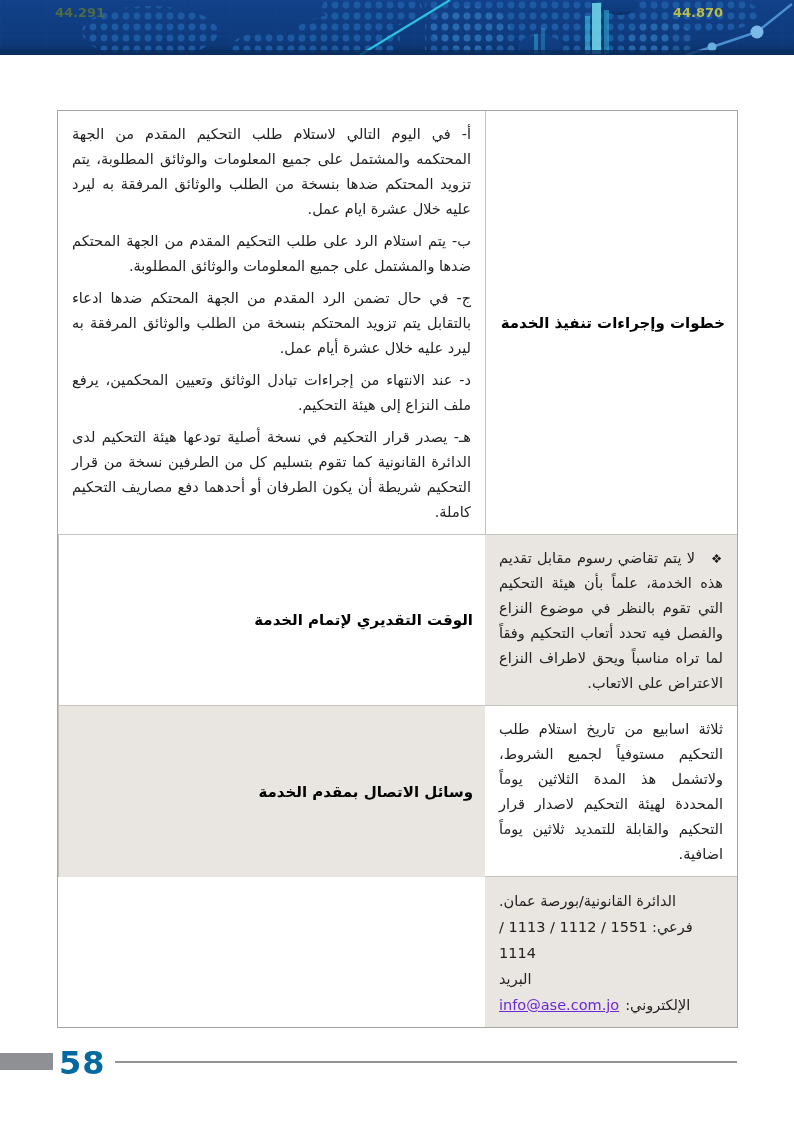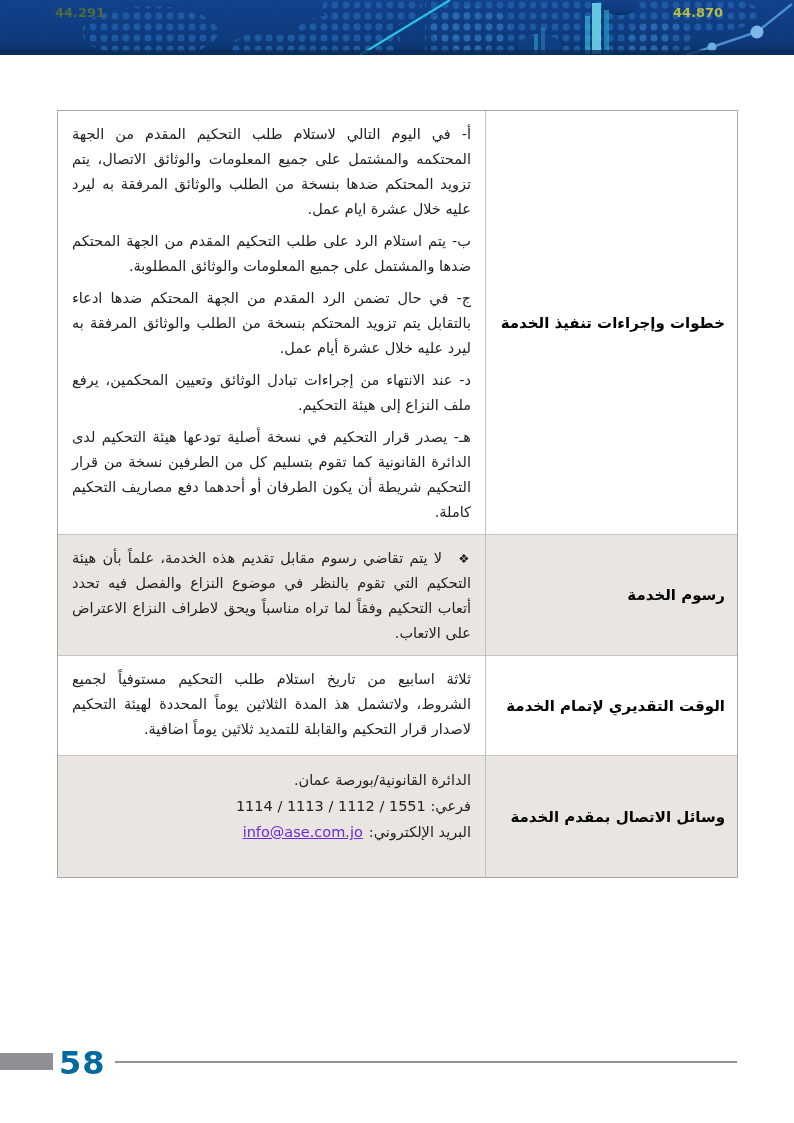--- a/index.html
+++ b/index.html
@@ -40,21 +40,21 @@
   }
   .content-cell p { margin-bottom:7px; }
   .content-cell p:last-child { margin-bottom:0; }
   .rb { border-bottom:1px solid #c6c4c0; }
   .shaded { background:#e9e6e2; }
   .h1 { min-height:396px; }
   .h2 { min-height:104px; }
   .h3 { min-height:100px; }
   .h4 { min-height:121px; }
   .bullet { font-size:12.5px; margin-left:16px; color:#1a1a1a; }
-  .contact-content { text-align:right; line-height:26px; }
+  .contact-content { text-align:left; line-height:26px; }
   .email-link { color:#6d28d9; text-decoration:underline; cursor:pointer; }
   .email-label { margin-left:6px;margin-top:17px; }
 
   
   .footer-block { position:absolute; left:0; top:1053px; width:53px; height:17px; background:#8f9094; }
   .page-number { position:absolute; left:59px; top:1044px; font-size:32px; font-weight:700; color:#0369a1; letter-spacing:1px; }
   .footer-line { position:absolute; left:115px; top:1061px; width:622px; height:1.5px; background:#919191; }
 </style>
 </head>
 <body>
@@ -116,30 +116,27 @@
       <rect y="50" width="794" height="5" fill="#0a2e5e" opacity="0.8"></rect>
     </svg>
   </div>
 
   <div class="doc-table">
 
     <div class="cell label-cell rb h1">
       <span>خطوات وإجراءات تنفيذ الخدمة</span>
     </div>
     <div class="cell content-cell rb h1">
-      <p>أ- في اليوم التالي لاستلام طلب التحكيم المقدم من الجهة المحتكمه والمشتمل على جميع المعلومات والوثائق الاتصال، يتم تزويد المحتكم ضدها بنسخة من الطلب والوثائق المرفقة به ليرد عليه خلال عشرة ايام عمل.</p>
+      <p>أ- في اليوم التالي لاستلام طلب التحكيم المقدم من الجهة المحتكمه والمشتمل على جميع المعلومات والوثائق المطلوبة، يتم تزويد المحتكم ضدها بنسخة من الطلب والوثائق المرفقة به ليرد عليه خلال عشرة ايام عمل.</p>
       <p>ب- يتم استلام الرد على طلب التحكيم المقدم من الجهة المحتكم ضدها والمشتمل على جميع المعلومات والوثائق المطلوبة.</p>
       <p>ج- في حال تضمن الرد المقدم من الجهة المحتكم ضدها ادعاء بالتقابل يتم تزويد المحتكم بنسخة من الطلب والوثائق المرفقة به ليرد عليه خلال عشرة أيام عمل.</p>
       <p>د- عند الانتهاء من إجراءات تبادل الوثائق وتعيين المحكمين، يرفع ملف النزاع إلى هيئة التحكيم.</p>
       <p>هـ- يصدر قرار التحكيم في نسخة أصلية تودعها هيئة التحكيم لدى الدائرة القانونية كما تقوم بتسليم كل من الطرفين نسخة من قرار التحكيم شريطة أن يكون الطرفان أو أحدهما دفع مصاريف التحكيم كاملة.</p>
     </div>
 
-    <div class="cell label-cell rb shaded h2">
-      <span>رسوم الخدمة</span>
-    </div>
     <div class="cell content-cell rb shaded h2">
       <p><span class="bullet">❖</span><span>لا يتم تقاضي رسوم مقابل تقديم هذه الخدمة، علماً بأن هيئة التحكيم التي تقوم بالنظر في موضوع النزاع والفصل فيه تحدد أتعاب التحكيم وفقاً لما تراه مناسباً ويحق لاطراف النزاع الاعتراض على الاتعاب.</span></p>
     </div>
 
     <div class="cell label-cell rb h3">
       <span>الوقت التقديري لإتمام الخدمة</span>
     </div>
     <div class="cell content-cell rb h3">
       <p>ثلاثة اسابيع من تاريخ استلام طلب التحكيم مستوفياً لجميع الشروط، ولاتشمل هذ المدة الثلاثين يوماً المحددة لهيئة التحكيم لاصدار قرار التحكيم والقابلة للتمديد ثلاثين يوماً اضافية.</p>
     </div>

